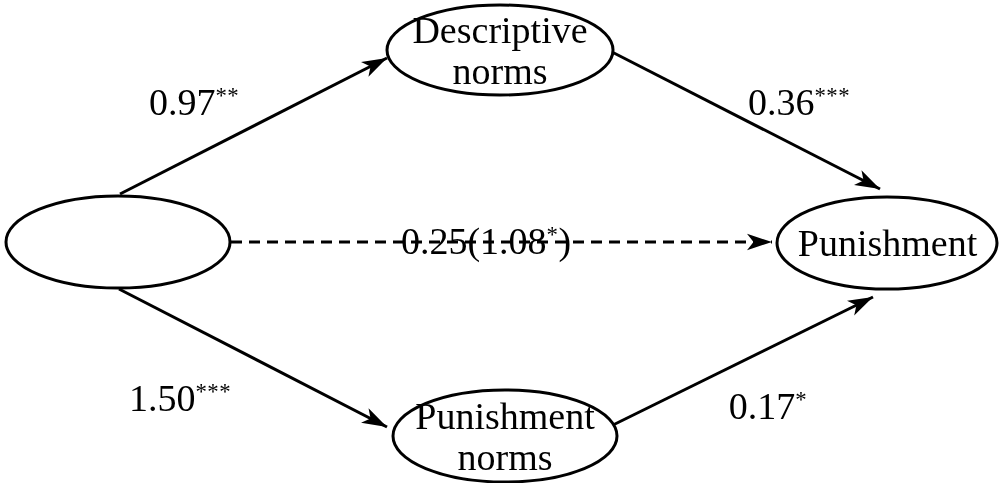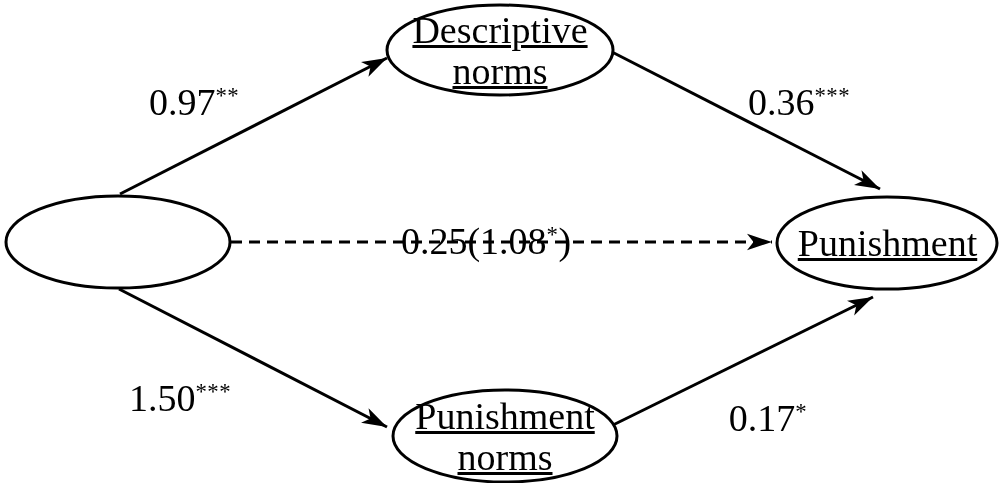--- a/index.html
+++ b/index.html
@@ -24,21 +24,20 @@
   .node-label {
     position: absolute;
     display: flex;
     align-items: center;
     justify-content: center;
     text-align: center;
     font-size: 38px;
     line-height: 1.07;
     white-space: pre-line;
     pointer-events: none;
-    text-decoration: underline;
   }
   .edge-label {
     position: absolute;
     transform: translate(-50%, -50%);
     font-size: 38px;
     white-space: nowrap;
     pointer-events: none;
   }
   .edge-label sup {
     font-size: 0.60em;
@@ -92,17 +91,17 @@
   </div>
 
   <div class="edge-label" style="left:486px; top:213px;margin-top:28px;">
     <span>0.25(1.08</span><sup>*</sup><span>)</span>
   </div>
 
   <div class="edge-label" style="left:180px; top:398px;">
     <span>1.50</span><sup>***</sup><span></span>
   </div>
 
-  <div class="edge-label" style="left:768px; top:418px;">
+  <div class="edge-label" style="left:768px; top:406px;">
     <span>0.17</span><sup>*</sup><span></span>
   </div>
 
 </div>
 
 </body></html>

